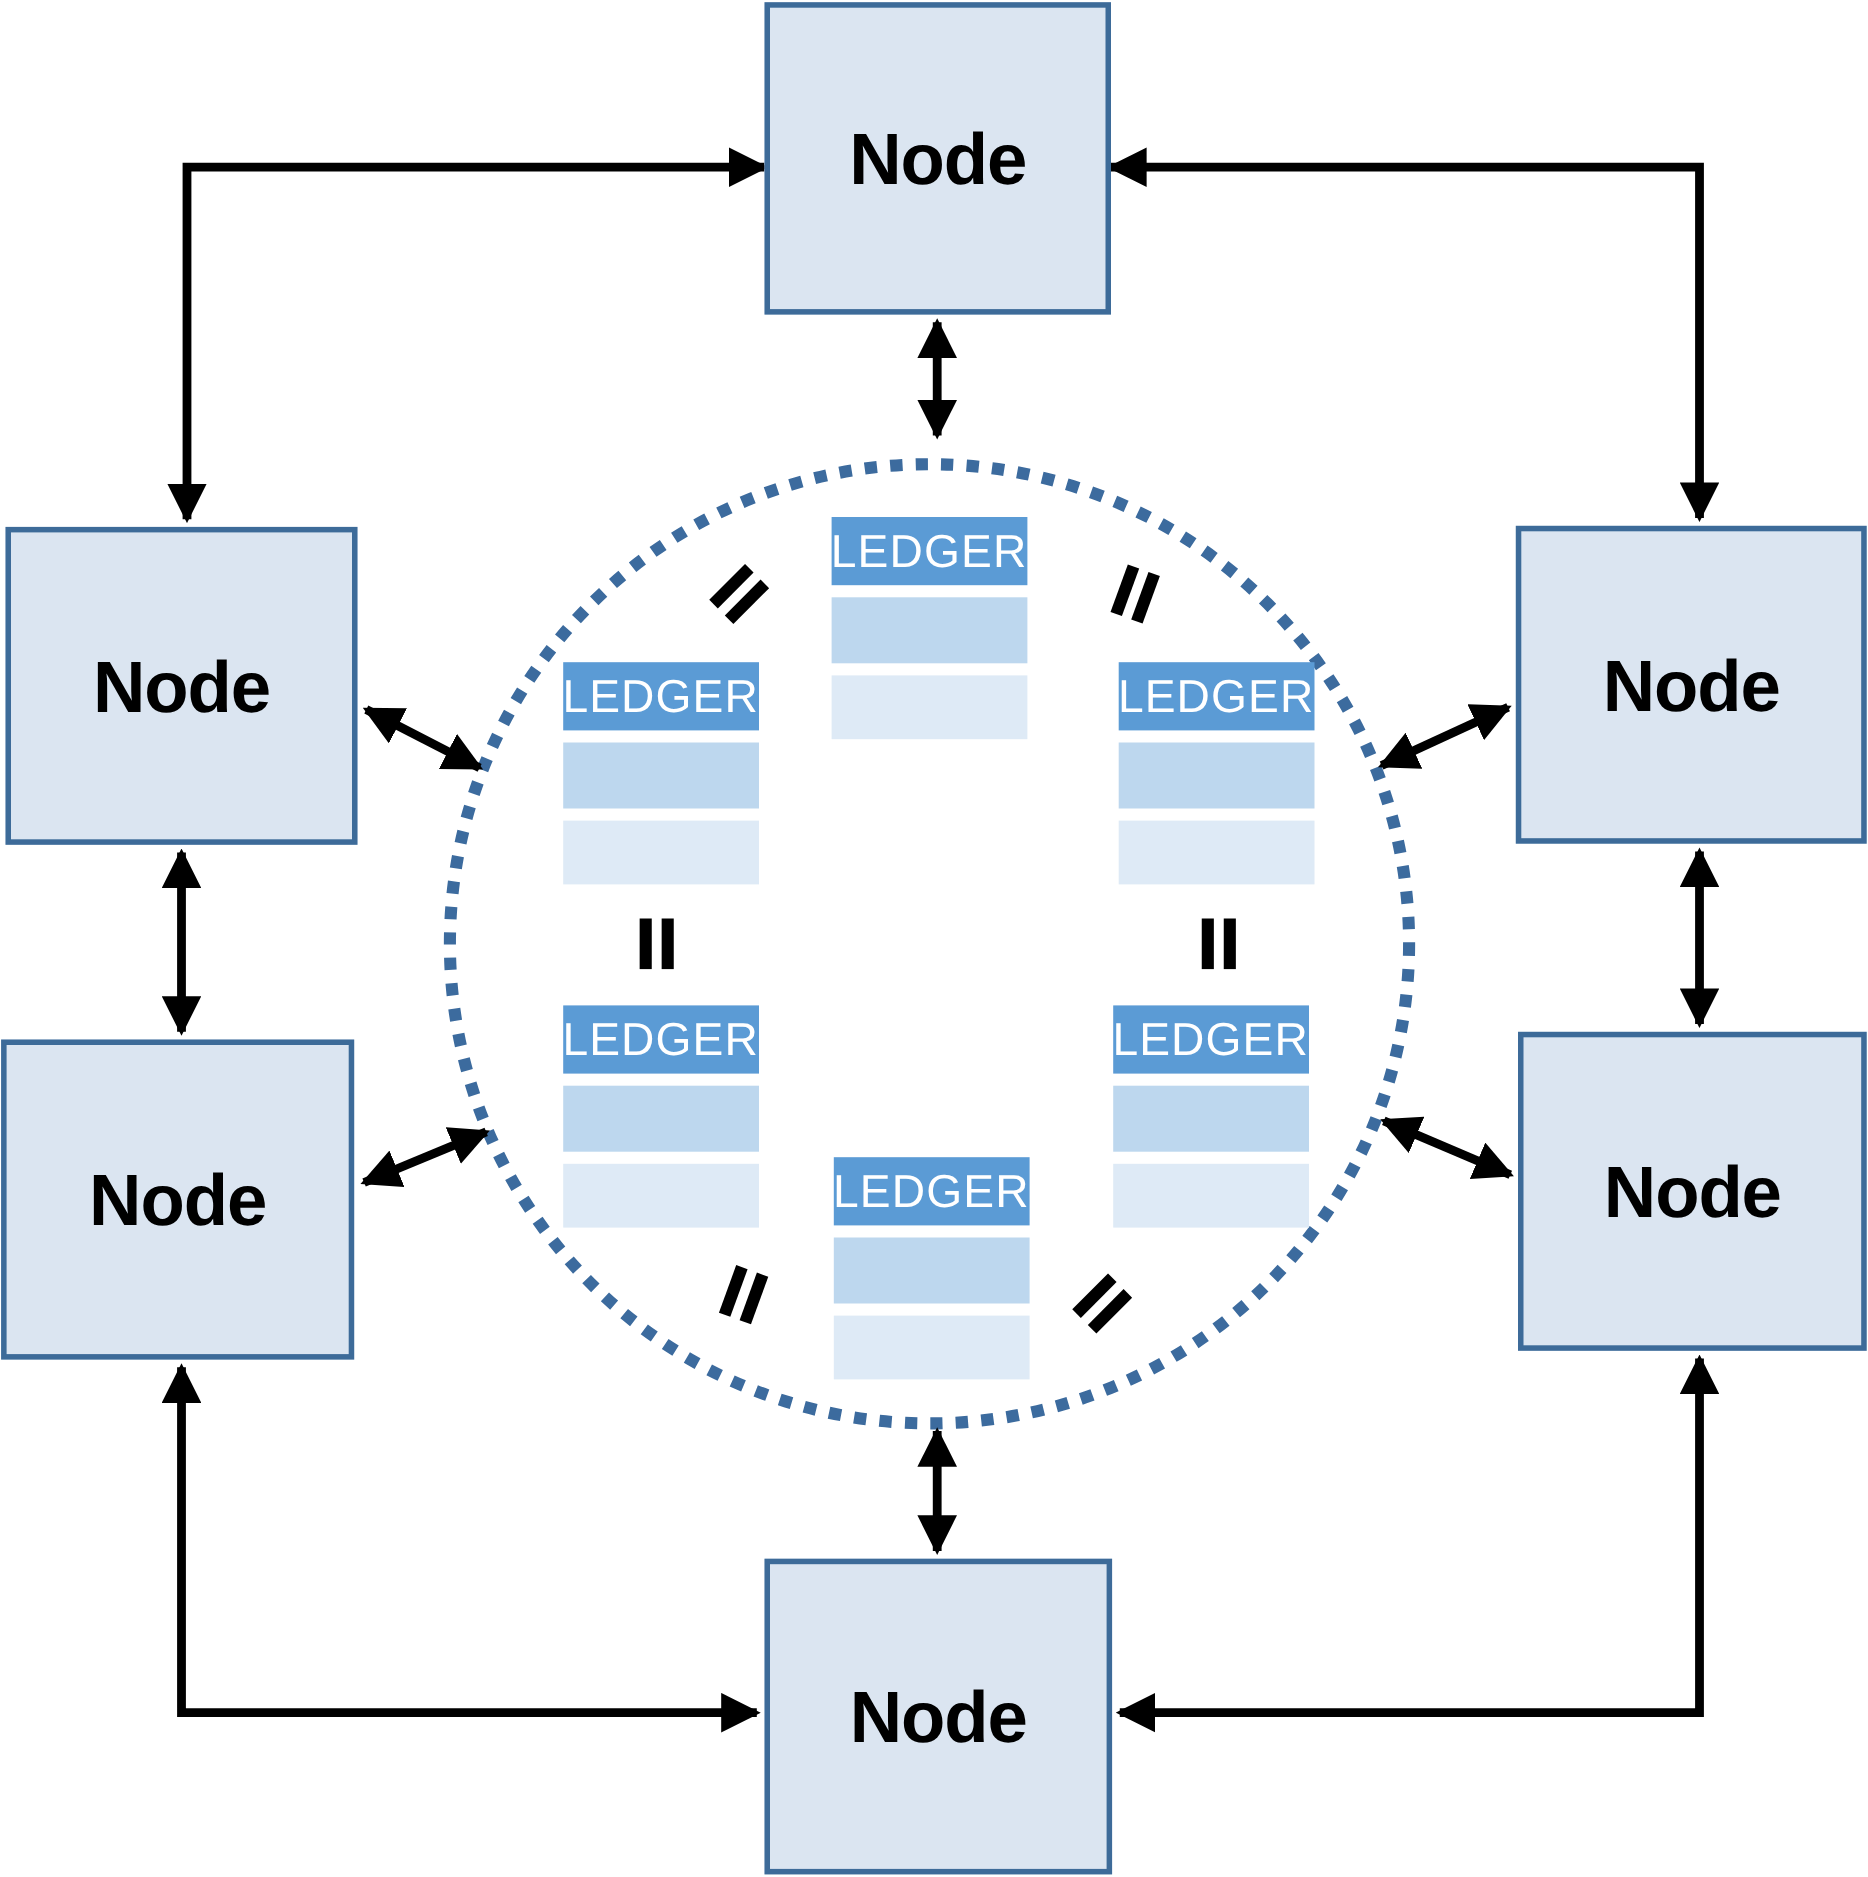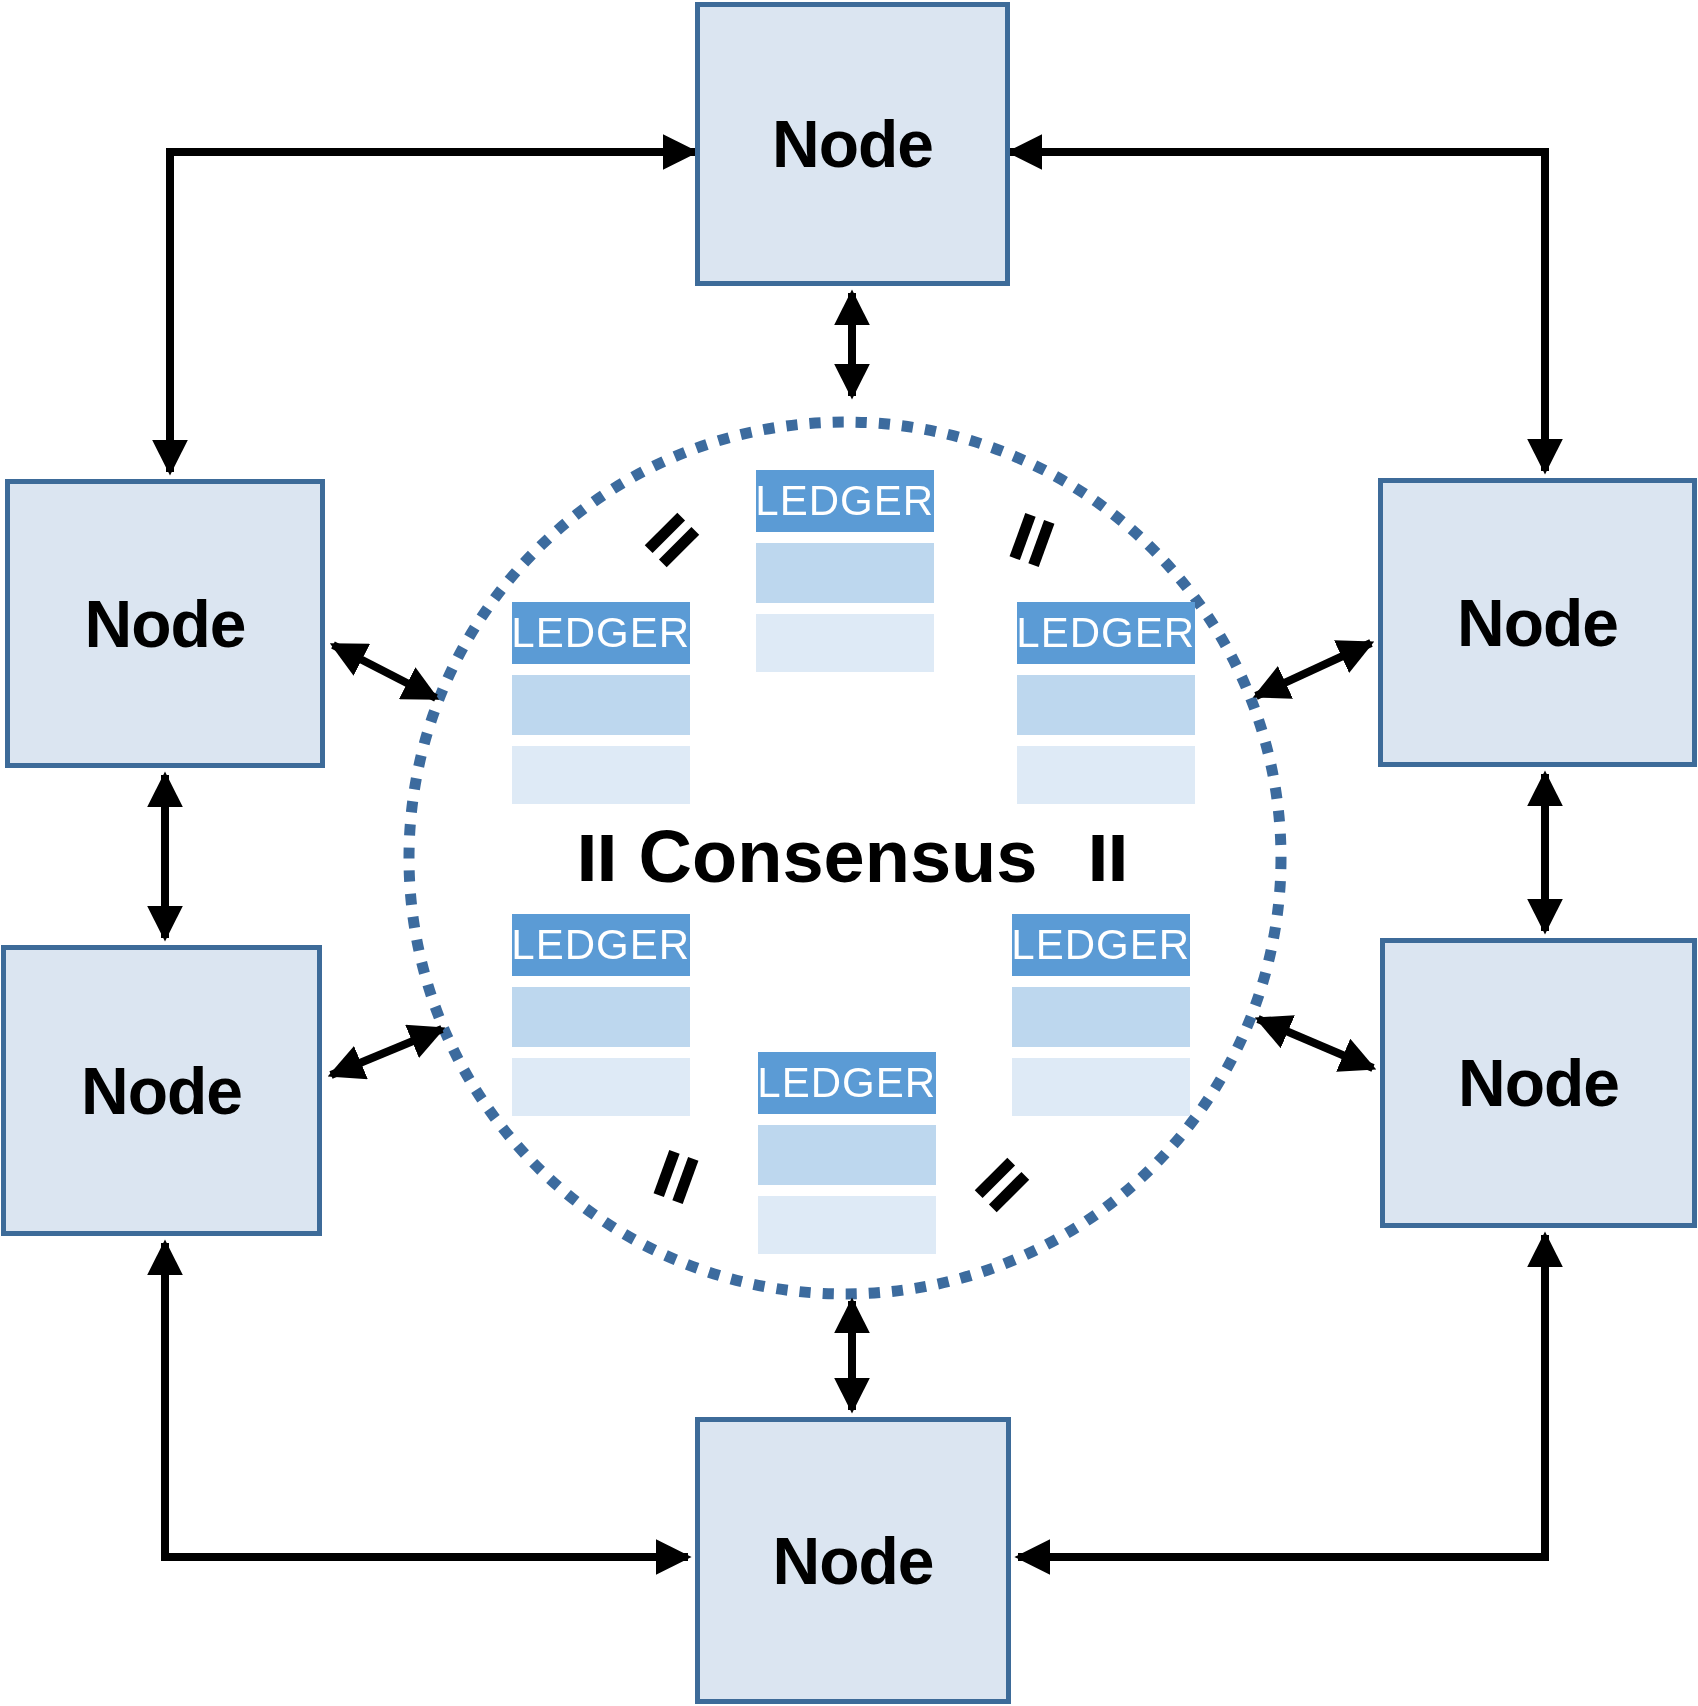--- a/index.html
+++ b/index.html
@@ -138,15 +138,14 @@
     </div>
   <div class="equals" style="left:676px;top:1177px;--rot:-70deg">
       <i></i>
       <i></i>
     </div>
   <div class="equals" style="left:1002px;top:1185px;--rot:-45deg">
       <i></i>
       <i></i>
     </div>
 
-  <div class="consensus">Consensus</div>
 
 </div>
 
 </body></html>

